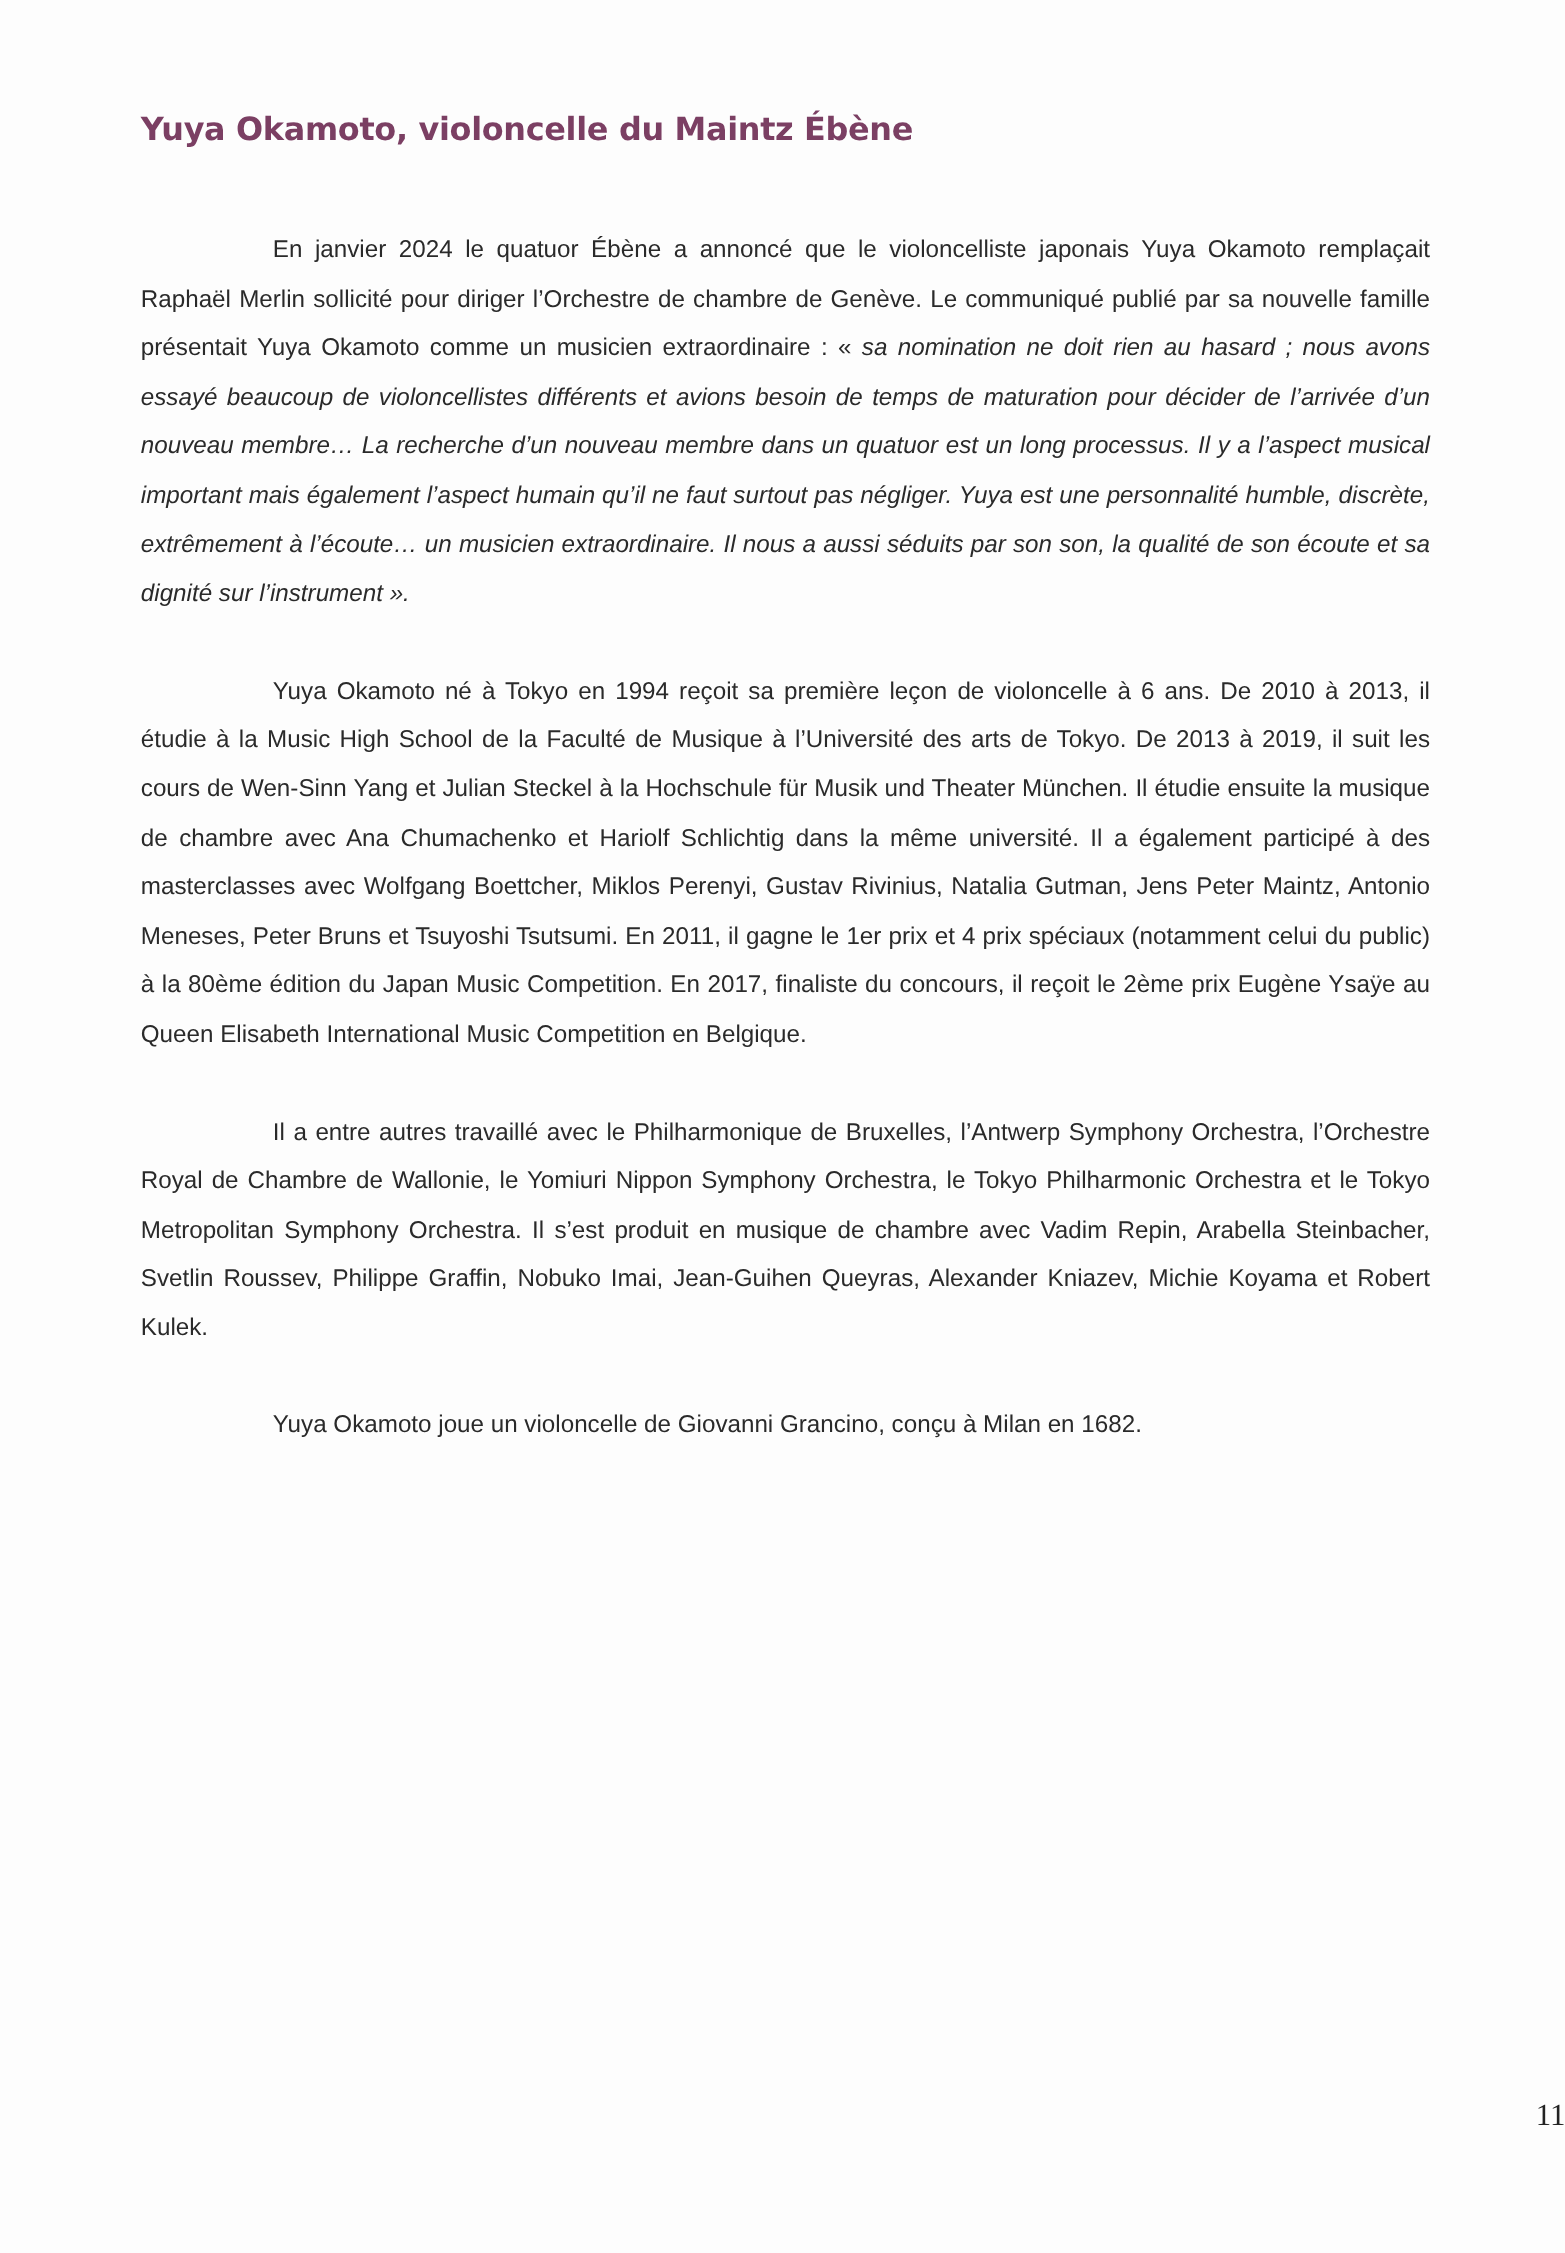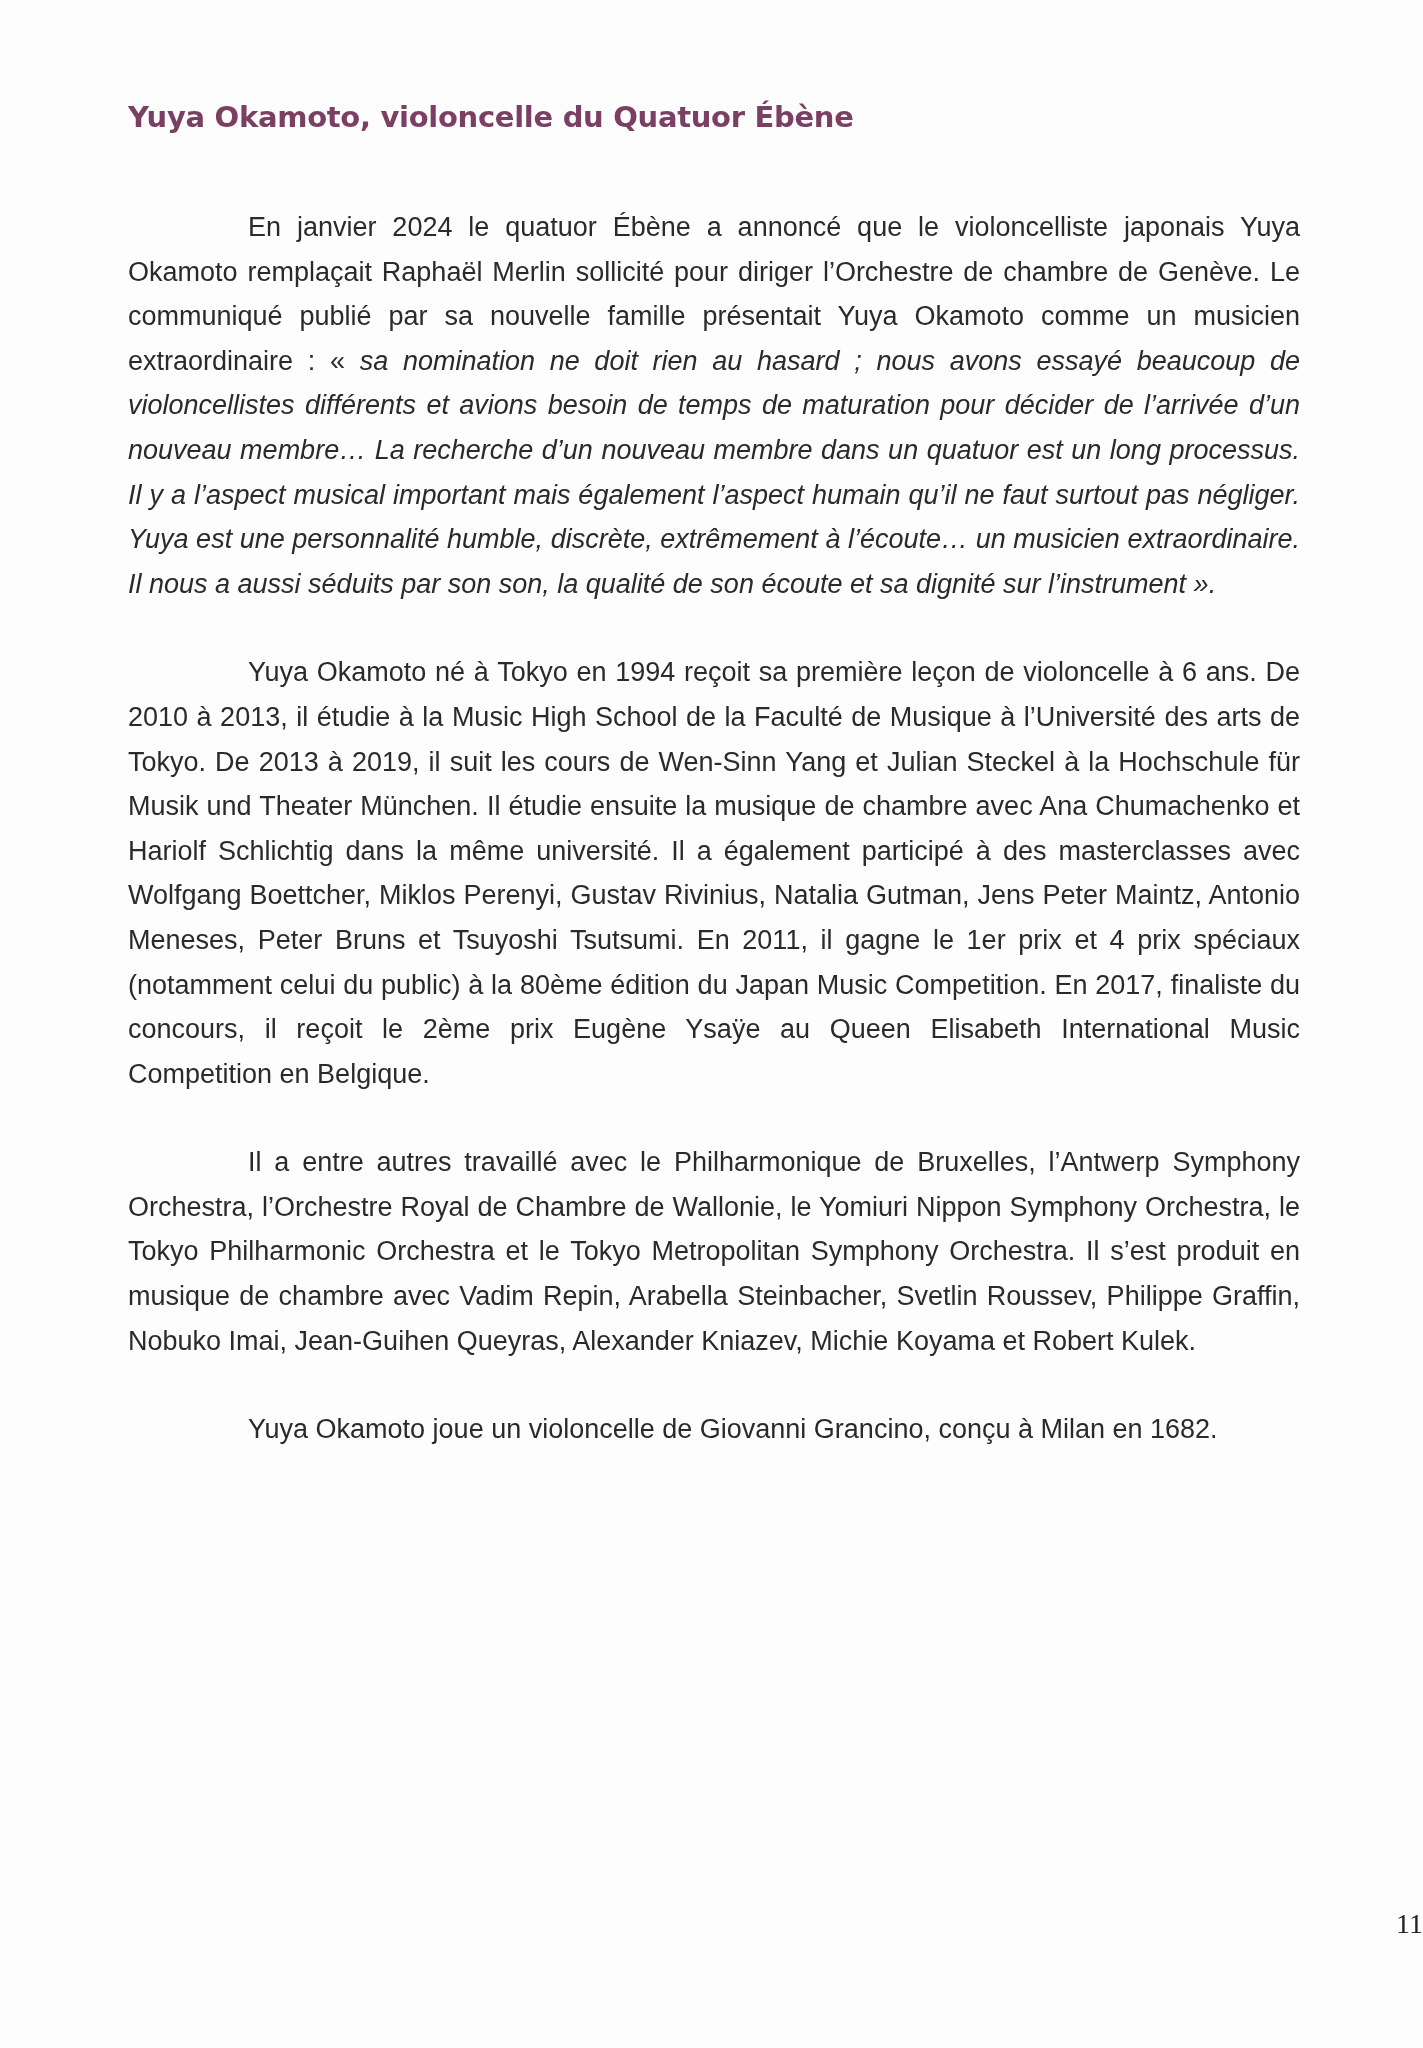--- a/index.html
+++ b/index.html
@@ -8,36 +8,36 @@
     position: absolute; left: 0; top: 0; width: 1423px; height: 2048px;
     background: #fdfdfd;
   }
   .title {
     position: absolute; left: 128px; top: 100px;
     font-family: "DejaVu Sans", sans-serif; font-weight: bold;
     font-size: 29px; color: #7b3f63; letter-spacing: -0.3px;
   }
   .body {
     position: absolute; left: 128px; top: 205px; width: 1172px;
-    font-family: "Liberation Sans", sans-serif; font-size: 27px;
+    font-family: "Liberation Sans", sans-serif; font-size: 22px;
     line-height: 44.6px; color: #2a2a2a; text-align: justify;
   }
   .body p { margin: 0 0 44px 0; text-indent: 120px; }
   .body p.q { margin-bottom: 44px; }
   .quote { font-style: italic; }
   .pagenum {
     position: absolute; left: 0; width: 1423px; top: 1908px; text-align: right;
     font-family: "Liberation Serif", serif; font-size: 28px; color: #222;
   }
 </style>
 </head>
 <body>
 
 <div class="page">
-  <div class="title">Yuya Okamoto, violoncelle du Quatuor Ébène</div>
+  <div class="title">Yuya Okamoto, violoncelle du Maintz Ébène</div>
 
   <div class="body">
     <p class="q"><span>En janvier 2024 le quatuor Ébène a annoncé que le violoncelliste japonais Yuya Okamoto remplaçait Raphaël Merlin sollicité pour diriger l’Orchestre de chambre de Genève. Le communiqué publié par sa nouvelle famille présentait Yuya Okamoto comme un musicien extraordinaire : « </span><span class="quote">sa nomination ne doit rien au hasard ;  nous avons essayé beaucoup de violoncellistes différents et avions besoin de temps de maturation pour décider de l’arrivée d’un nouveau membre… La recherche d’un nouveau membre dans un quatuor est un long processus. Il y a l’aspect musical important mais également l’aspect humain qu’il ne faut surtout pas négliger. Yuya est une personnalité humble, discrète, extrêmement à l’écoute… un musicien extraordinaire. Il nous a aussi séduits par son son, la qualité de son écoute et sa dignité sur l’instrument ».</span></p>
     <p>Yuya Okamoto né à Tokyo en 1994 reçoit sa première leçon de violoncelle à 6 ans. De 2010 à 2013, il étudie à la Music High School de la Faculté de Musique à l’Université des arts de Tokyo. De 2013 à 2019, il suit les cours de Wen-Sinn Yang et Julian Steckel à la Hochschule für Musik und Theater München. Il étudie ensuite la musique de chambre avec Ana Chumachenko et Hariolf Schlichtig dans la même université. Il a également participé à des masterclasses avec Wolfgang Boettcher, Miklos Perenyi, Gustav Rivinius, Natalia Gutman, Jens Peter Maintz, Antonio Meneses, Peter Bruns et Tsuyoshi Tsutsumi. En 2011, il gagne le 1er prix et 4 prix spéciaux (notamment celui du public) à la 80ème édition du Japan Music Competition. En 2017, finaliste du concours, il reçoit le 2ème prix Eugène Ysaÿe au Queen Elisabeth International Music Competition en Belgique.</p>
     <p>Il a entre autres travaillé avec le Philharmonique de Bruxelles, l’Antwerp Symphony Orchestra, l’Orchestre Royal de Chambre de Wallonie, le Yomiuri Nippon Symphony Orchestra, le Tokyo Philharmonic Orchestra et le Tokyo Metropolitan Symphony Orchestra. Il s’est produit en musique de chambre avec Vadim Repin, Arabella Steinbacher, Svetlin Roussev, Philippe Graffin, Nobuko Imai, Jean-Guihen Queyras, Alexander Kniazev, Michie Koyama et Robert Kulek.</p>
     <p>Yuya Okamoto joue un violoncelle de Giovanni Grancino, conçu à Milan en 1682.</p>
   </div>
 
   <div class="pagenum">11</div>
 </div>

